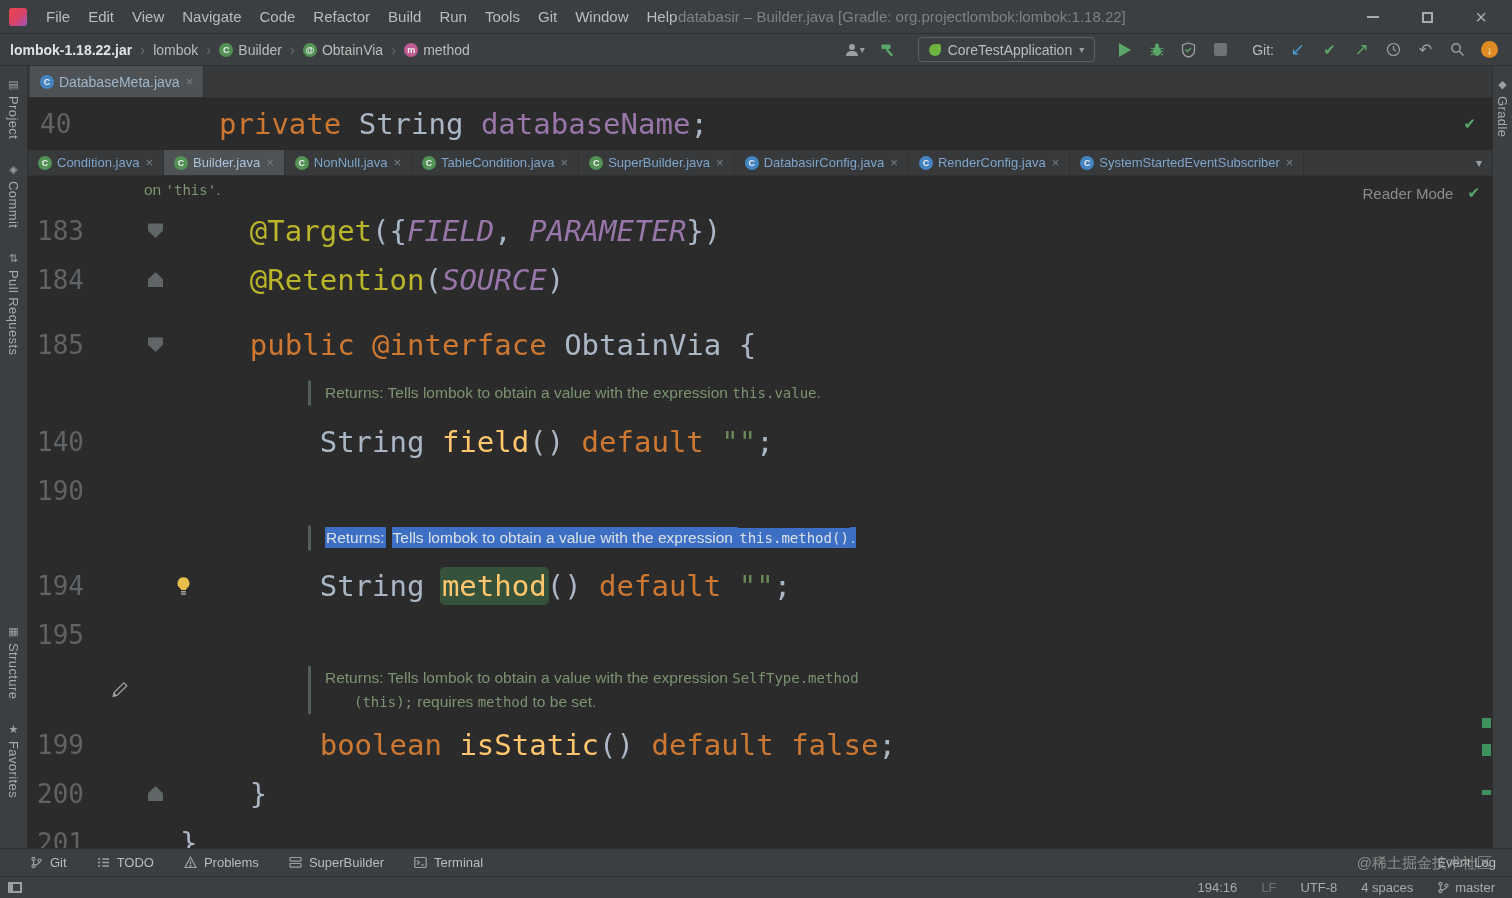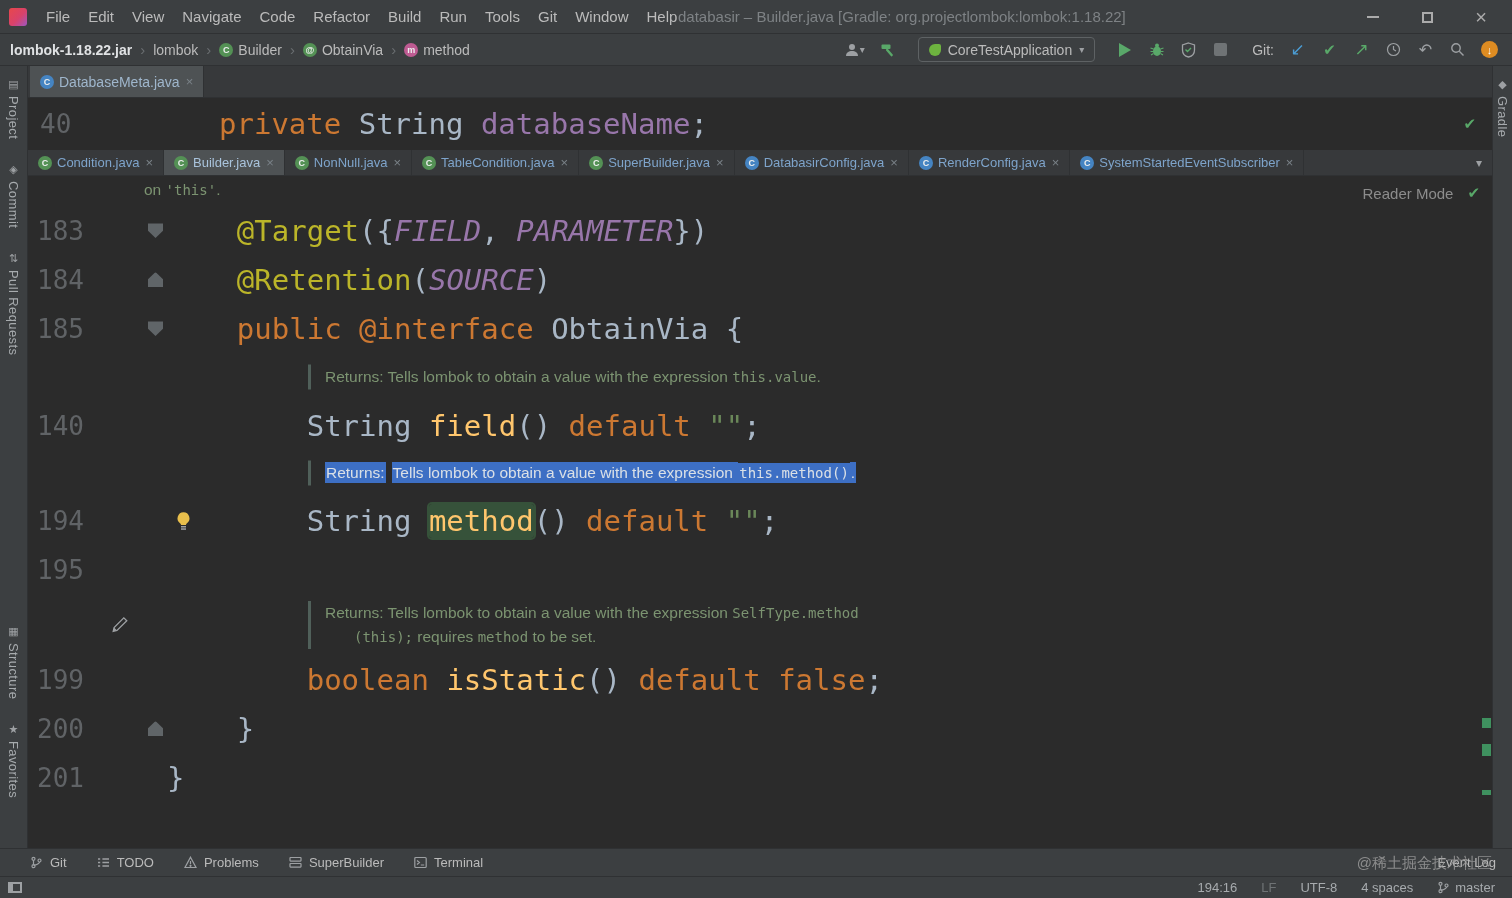--- a/index.html
+++ b/index.html
@@ -59,21 +59,21 @@
 .tab-list{display:flex;flex:1;overflow:hidden}
 .tab{display:flex;align-items:center;padding:0 10px;font-size:13px;color:#7EA4CB;border-right:1px solid #2F3133;white-space:nowrap}
 .tab.selected{background:#4E5254;color:#A9C3DC}
 .tabbar1 .tab{font-size:14px;color:#9FB6CC;background:#4E5254;margin-left:2px}
 .tab-close{margin-left:6px;color:#7A8288;font-size:13px}
 .tab-chevron{position:absolute;right:10px;top:50%;transform:translateY(-50%);color:#9DA0A3;font-size:12px}
 
 .editor1{position:absolute;left:0;right:0;top:32px;height:52px;background:#2B2B2B}
 .e-num{position:absolute;left:9px;top:50%;transform:translateY(-50%);font-family:"DejaVu Sans Mono",monospace;font-size:26px;color:#606366}
 .editor1 .e-num{left:12px}
-.code-text{position:absolute;left:139px;top:50%;transform:translateY(-50%);font-family:"DejaVu Sans Mono",monospace;font-size:29px;color:#A9B7C6;white-space:pre}
+.code-text{position:absolute;left:152px;top:50%;transform:translateY(-50%);font-family:"DejaVu Sans Mono",monospace;font-size:29px;color:#A9B7C6;white-space:pre}
 .editor1 .code-text{left:191px}
 .tk-kw{color:#CC7832}
 .tk-ann{color:#BBB529}
 .tk-cst{color:#9876AA;font-style:italic}
 .tk-mth{color:#FFC66D}
 .tk-str{color:#6A8759}
 .tk-fld{color:#9876AA}
 .tk-pl{color:#A9B7C6}
 .hl{background:#36523A;border-radius:3px;box-shadow:0 0 0 2px #36523A}
 .check{color:#59A869;font-size:15px}
@@ -327,34 +327,38 @@
           <div class="erow" style="height: 49px;">
             <span class="e-num">183</span>
             <span class="fold down"></span>
             <div class="code-text"><span class="tk-pl">    </span><span class="tk-ann">@Target</span><span class="tk-pl">({</span><span class="tk-cst">FIELD</span><span class="tk-pl">, </span><span class="tk-cst">PARAMETER</span><span class="tk-pl">})</span></div>
           </div>
           <div class="erow" style="height: 49px;">
             <span class="e-num">184</span>
             <span class="fold up"></span>
             <div class="code-text"><span class="tk-pl">    </span><span class="tk-ann">@Retention</span><span class="tk-pl">(</span><span class="tk-cst">SOURCE</span><span class="tk-pl">)</span></div>
           </div>
-          <div class="erow" style="height: 49px;">
+          <div class="erow" style="height: 49px; margin-top: 16px;">
             <span class="e-num">185</span>
             <span class="fold down"></span>
             <div class="code-text"><span class="tk-pl">    </span><span class="tk-kw">public </span><span class="tk-kw">@interface </span><span class="tk-pl">ObtainVia </span><span class="tk-pl">{</span></div>
           </div>
           <div class="erow doc" style="height: 48px;">
             <span class="doc-bar" style="height: 25px;"></span>
             <div class="doc-body">
               <div class="doc-line"><span class="doc-seg">Returns: Tells lombok to obtain a value with the expression </span><span class="doc-seg mono">this.value</span><span class="doc-seg">.</span></div>
             </div>
           </div>
           <div class="erow" style="height: 49px;">
             <span class="e-num">140</span>
             <div class="code-text"><span class="tk-pl">        </span><span class="tk-pl">String </span><span class="tk-mth">field</span><span class="tk-pl">() </span><span class="tk-kw">default </span><span class="tk-str">""</span><span class="tk-pl">;</span></div>
+          </div>
+          <div class="erow" style="height: 49px;">
+            <span class="e-num">190</span>
+            <div class="code-text"></div>
           </div>
           <div class="erow doc" style="height: 46px;">
             <span class="doc-bar" style="height: 25px;"></span>
             <div class="doc-body">
               <div class="doc-line"><span class="doc-seg sel">Returns:</span><span class="doc-seg sel" style="margin-left: 6px;">Tells lombok to obtain a value with the expression </span><span class="doc-seg mono sel">this.method()</span><span class="doc-seg sel">.</span></div>
             </div>
           </div>
           <div class="erow" style="height: 49px;">
             <span class="e-num">194</span>
             <span class="bulb-wrap"><svg width="17" height="20" viewBox="0 0 17 20">

